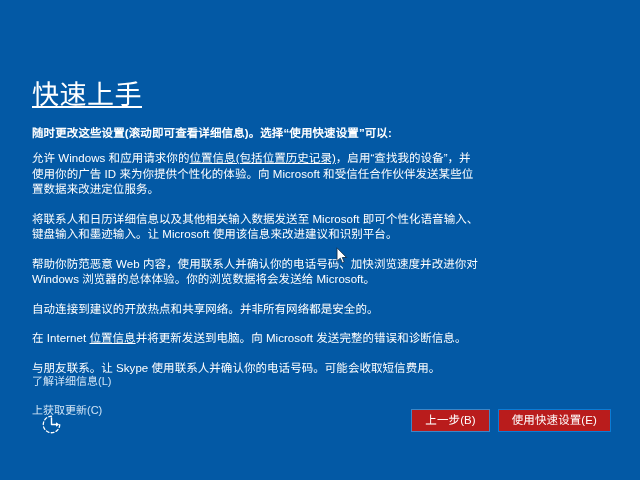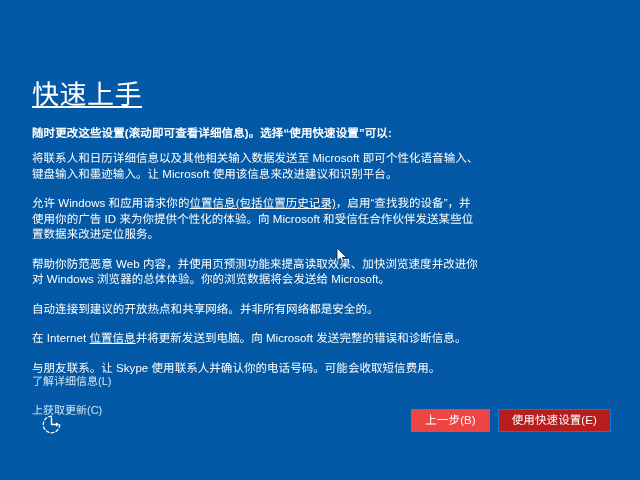--- a/index.html
+++ b/index.html
@@ -134,21 +134,21 @@
     display: flex;
     align-items: center;
     justify-content: center;
     cursor: pointer;
     white-space: nowrap;
     border-radius: 0;
     letter-spacing: 0.1px;
   }
 
   .btn-secondary {
-    background: #ef4444;
+    background: #b91c1c;
     border-color: #3e86c6;
   }
 
   .btn-primary {
     background: #b91c1c;
     border-color: #0c7cd5;
     min-width: 92px;
   }
 
   
@@ -166,23 +166,23 @@
 
 <div class="oobe-screen">
 
   <div class="content-area">
 
     <h1 class="page-title">快速上手</h1>
 
     <p class="subtitle">随时更改这些设置(滚动即可查看详细信息)。选择“使用快速设置”可以:</p>
 
     <div class="para-list">
+        <p class="para"><span>允许 Windows 和应用请求你的</span><span class="ul">位置信息(包括位置历史记录)</span><span>，启用“查找我的设备”，并使用你的广告 ID 来为你提供个性化的体验。向 Microsoft 和受信任合作伙伴发送某些位置数据来改进定位服务。</span></p>
         <p class="para"><span>将联系人和日历详细信息以及其他相关输入数据发送至 Microsoft 即可个性化语音输入、键盘输入和墨迹输入。让 Microsoft 使用该信息来改进建议和识别平台。</span></p>
-        <p class="para"><span>允许 Windows 和应用请求你的</span><span class="ul">位置信息(包括位置历史记录)</span><span>，启用“查找我的设备”，并使用你的广告 ID 来为你提供个性化的体验。向 Microsoft 和受信任合作伙伴发送某些位置数据来改进定位服务。</span></p>
-        <p class="para"><span>帮助你防范恶意 Web 内容，并使用页预测功能来提高读取效果、加快浏览速度并改进你对 Windows 浏览器的总体体验。你的浏览数据将会发送给 Microsoft。</span></p>
+        <p class="para"><span>帮助你防范恶意 Web 内容，使用联系人并确认你的电话号码、加快浏览速度并改进你对 Windows 浏览器的总体体验。你的浏览数据将会发送给 Microsoft。</span></p>
         <p class="para"><span>自动连接到建议的开放热点和共享网络。并非所有网络都是安全的。</span></p>
         <p class="para"><span>在 Internet </span><span class="ul">位置信息</span><span>并将更新发送到电脑。向 Microsoft 发送完整的错误和诊断信息。</span></p>
         <p class="para"><span>与朋友联系。让 Skype 使用联系人并确认你的电话号码。可能会收取短信费用。</span></p>
       </div>
 
   </div>
 
   <div class="footer-links">
       <a class="footer-link">了解详细信息(L)</a>
       <a class="footer-link">上获取更新(C)</a>

